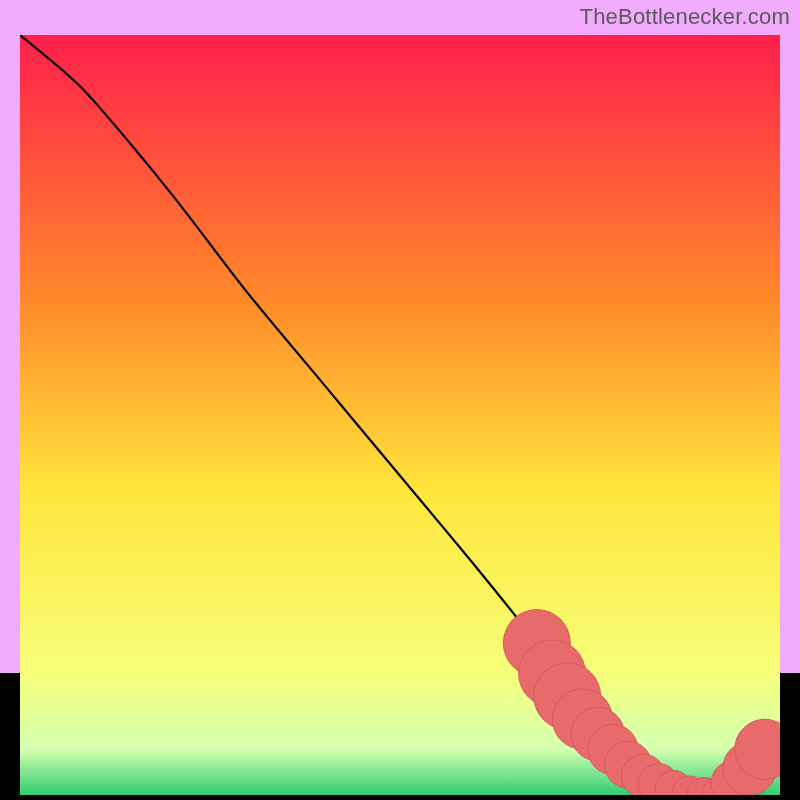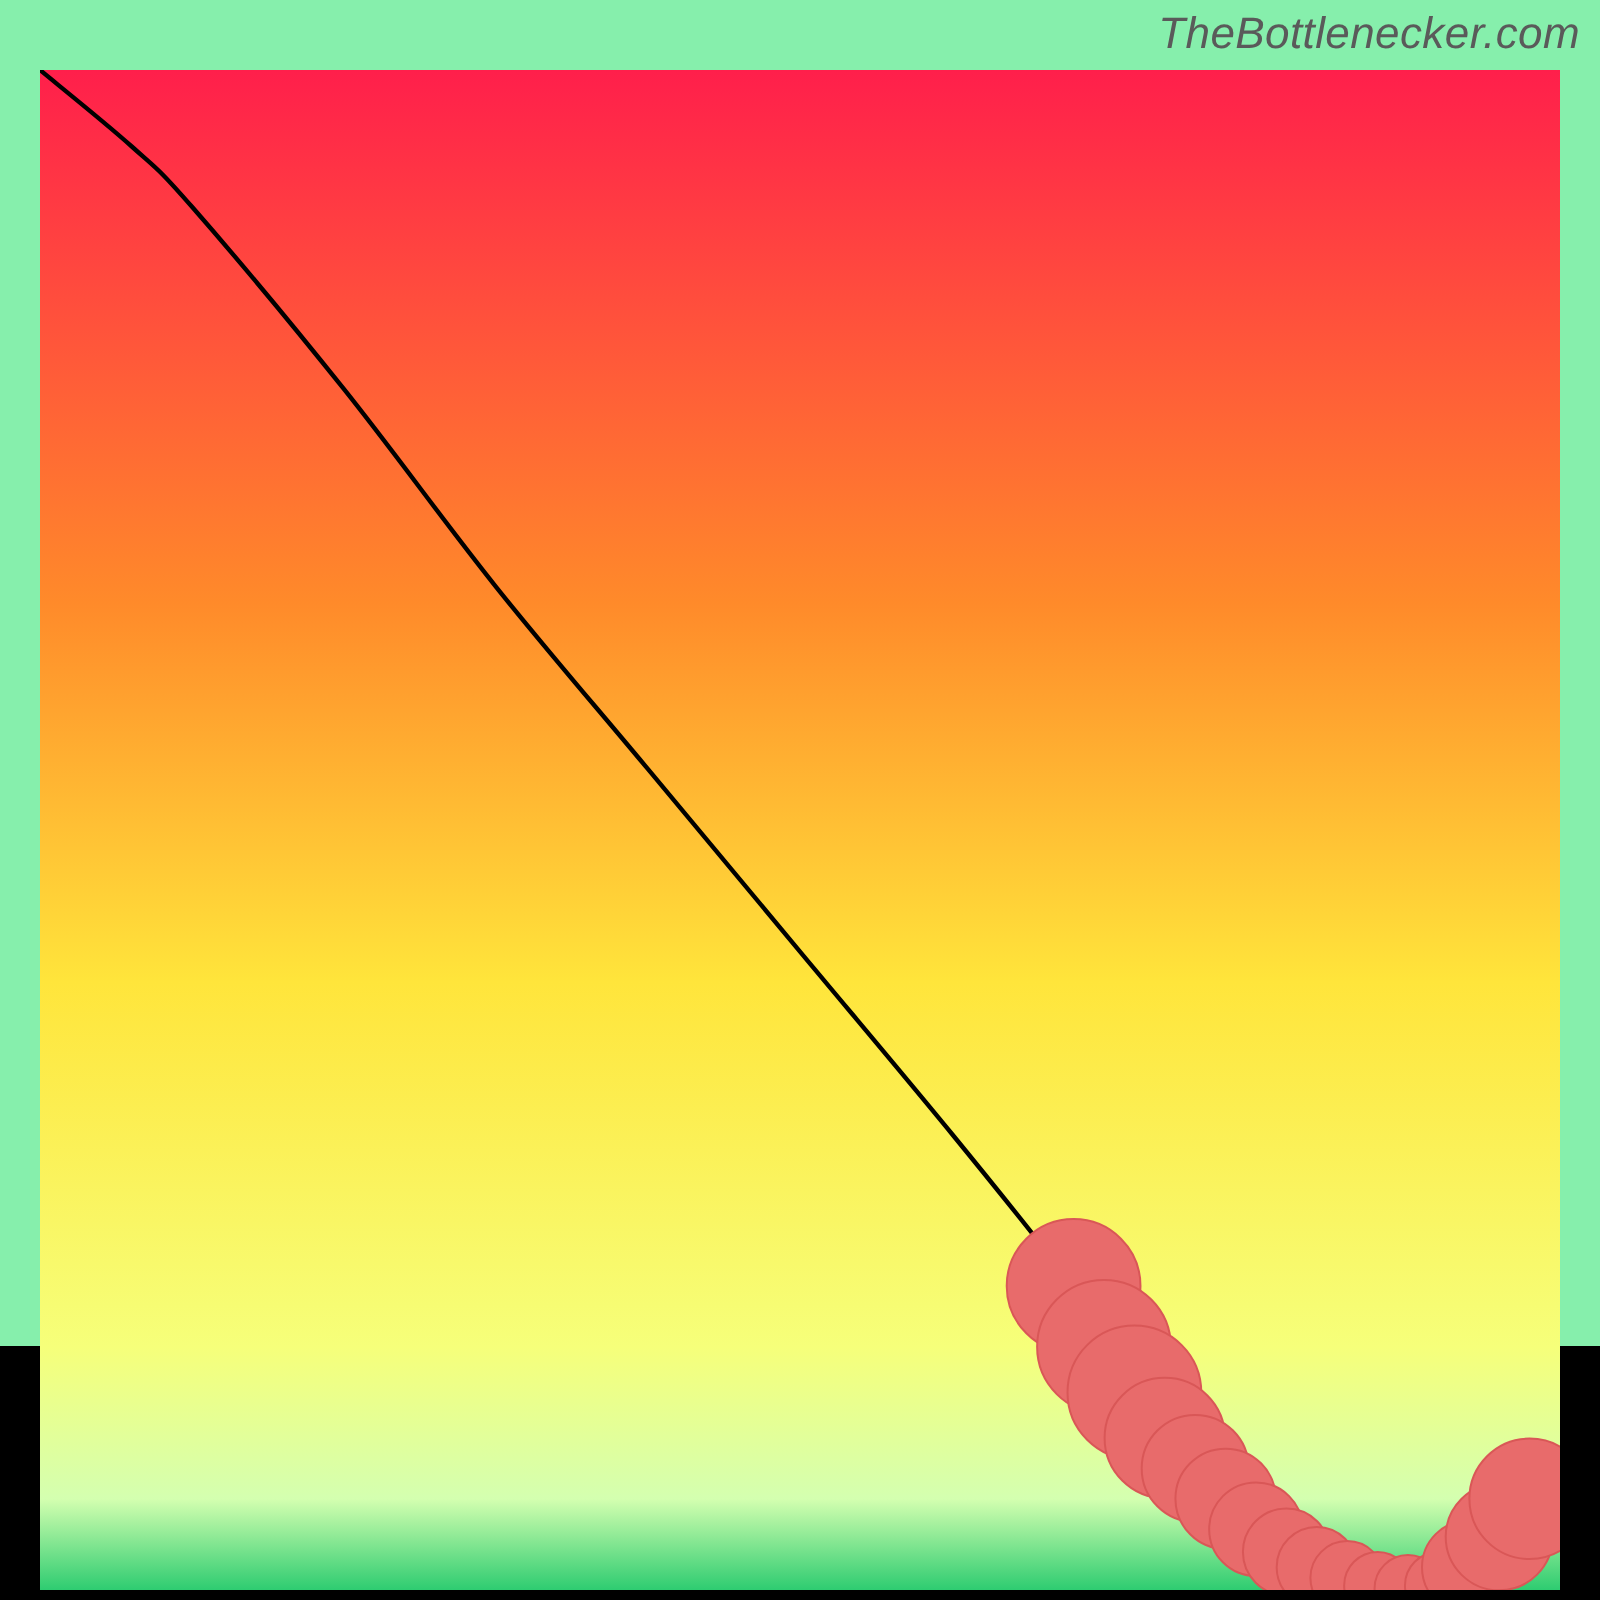--- a/index.html
+++ b/index.html
@@ -8,22 +8,21 @@
     width: 800px;
     height: 800px;
     background: #000;
     font-family: Arial, Helvetica, sans-serif;
     overflow: hidden;
   }
   .frame {
     position: relative;
     width: 800px;
     height: 673px;
-    background: #86efac;
-    font-style: italic;
+    background: #f0abfc;
   }
   .attribution {
     position: absolute;
     top: 4px;
     right: 10px;
     color: #5a5a5a;
     font-size: 22px;
     font-weight: 500;
     letter-spacing: 0.2px;
   }

